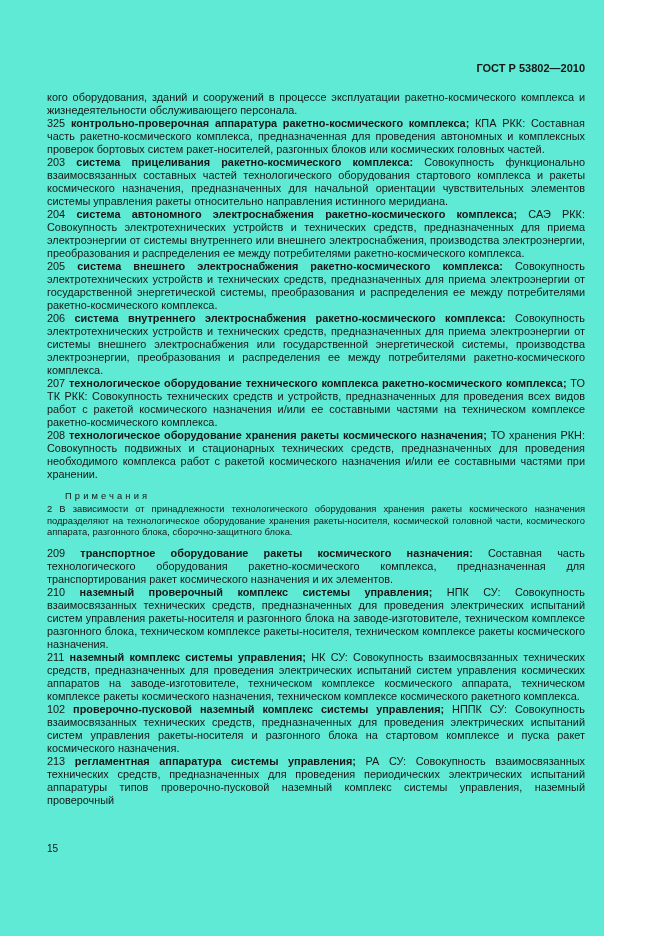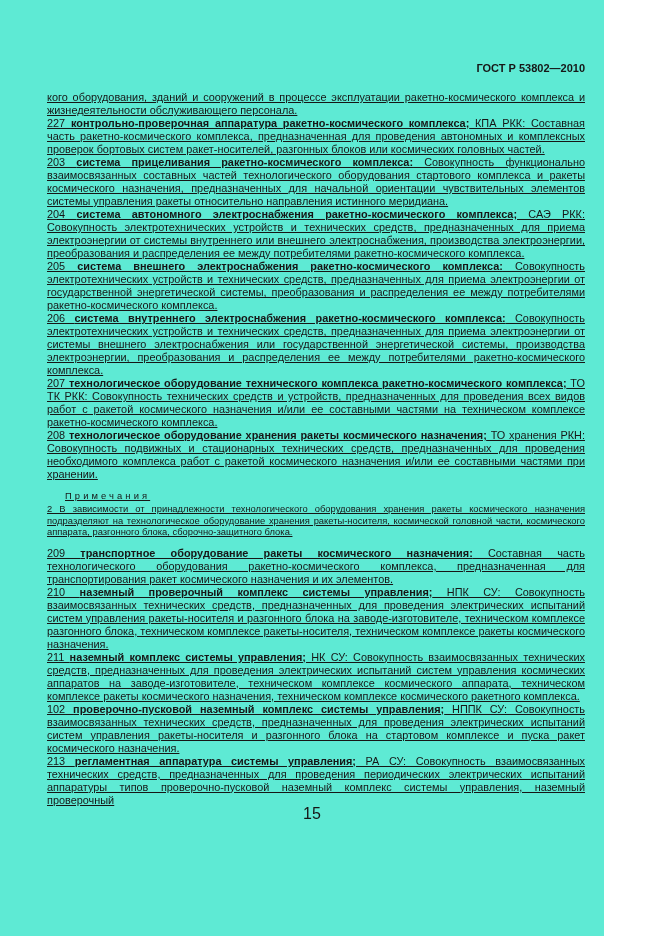--- a/index.html
+++ b/index.html
@@ -20,54 +20,53 @@
     font-weight: bold;
     font-size: 11px;
   }
   .doc-body {
     position: absolute;
     top: 91px; left: 47px;
     width: 538px;
     font-size: 10.9px;
     line-height: 13px;
     text-align: justify;
-    text-decoration: underline;
   }
   .doc-body p { margin: 0; }
   .term b { font-weight: bold; }
   .notes {
     font-size: 9.4px;
     line-height: 11.4px;
     margin: 9px 0 9px 0;
   }
   .notes-title {
     letter-spacing: 0.33em;
     margin-bottom: 2px !important;
     padding-left: 18px;
   }
   .page-number {
     position: absolute;
-    top: 805px; left: 47px;
+    top: 843px; left: 47px;
     width: 530px;
-    text-align: center;
-    font-size: 16px;
+    text-align: left;
+    font-size: 10px;
   }
 </style>
 </head>
 <body>
 
 <div class="page">
 
   <div class="doc-header">ГОСТ Р 53802—2010</div>
 
   <div class="doc-body">
 
     <p class="para">кого оборудования, зданий и сооружений в процессе эксплуатации ракетно-космического комплекса и жизнедеятельности обслуживающего персонала.</p>
 
-    <p class="term"><span>227 </span><b>контрольно-проверочная аппаратура ракетно-космического комплекса;</b><span> КПА РКК: Составная часть ракетно-космического комплекса, предназначенная для проведения автономных и комплексных проверок бортовых систем ракет-носителей, разгонных блоков или космических головных частей.</span></p>
+    <p class="term"><span>325 </span><b>контрольно-проверочная аппаратура ракетно-космического комплекса;</b><span> КПА РКК: Составная часть ракетно-космического комплекса, предназначенная для проведения автономных и комплексных проверок бортовых систем ракет-носителей, разгонных блоков или космических головных частей.</span></p>
 
     <p class="term"><span>203 </span><b>система прицеливания ракетно-космического комплекса:</b><span> Совокупность функционально взаимосвязанных составных частей технологического оборудования стартового комплекса и ракеты космического назначения, предназначенных для начальной ориентации чувствительных элементов системы управления ракеты относительно направления истинного меридиана.</span></p>
 
     <p class="term"><span>204 </span><b>система автономного электроснабжения ракетно-космического комплекса;</b><span> САЭ РКК: Совокупность электротехнических устройств и технических средств, предназначенных для приема электроэнергии от системы внутреннего или внешнего электроснабжения, производства электроэнергии, преобразования и распределения ее между потребителями ракетно-космического комплекса.</span></p>
 
     <p class="term"><span>205 </span><b>система внешнего электроснабжения ракетно-космического комплекса:</b><span> Совокупность электротехнических устройств и технических средств, предназначенных для приема электроэнергии от государственной энергетической системы, преобразования и распределения ее между потребителями ракетно-космического комплекса.</span></p>
 
     <p class="term"><span>206 </span><b>система внутреннего электроснабжения ракетно-космического комплекса:</b><span> Совокупность электротехнических устройств и технических средств, предназначенных для приема электроэнергии от системы внешнего электроснабжения или государственной энергетической системы, производства электроэнергии, преобразования и распределения ее между потребителями ракетно-космического комплекса.</span></p>
 
     <p class="term"><span>207 </span><b>технологическое оборудование технического комплекса ракетно-космического комплекса;</b><span> ТО ТК РКК: Совокупность технических средств и устройств, предназначенных для проведения всех видов работ с ракетой космического назначения и/или ее составными частями на техническом комплексе ракетно-космического комплекса.</span></p>

